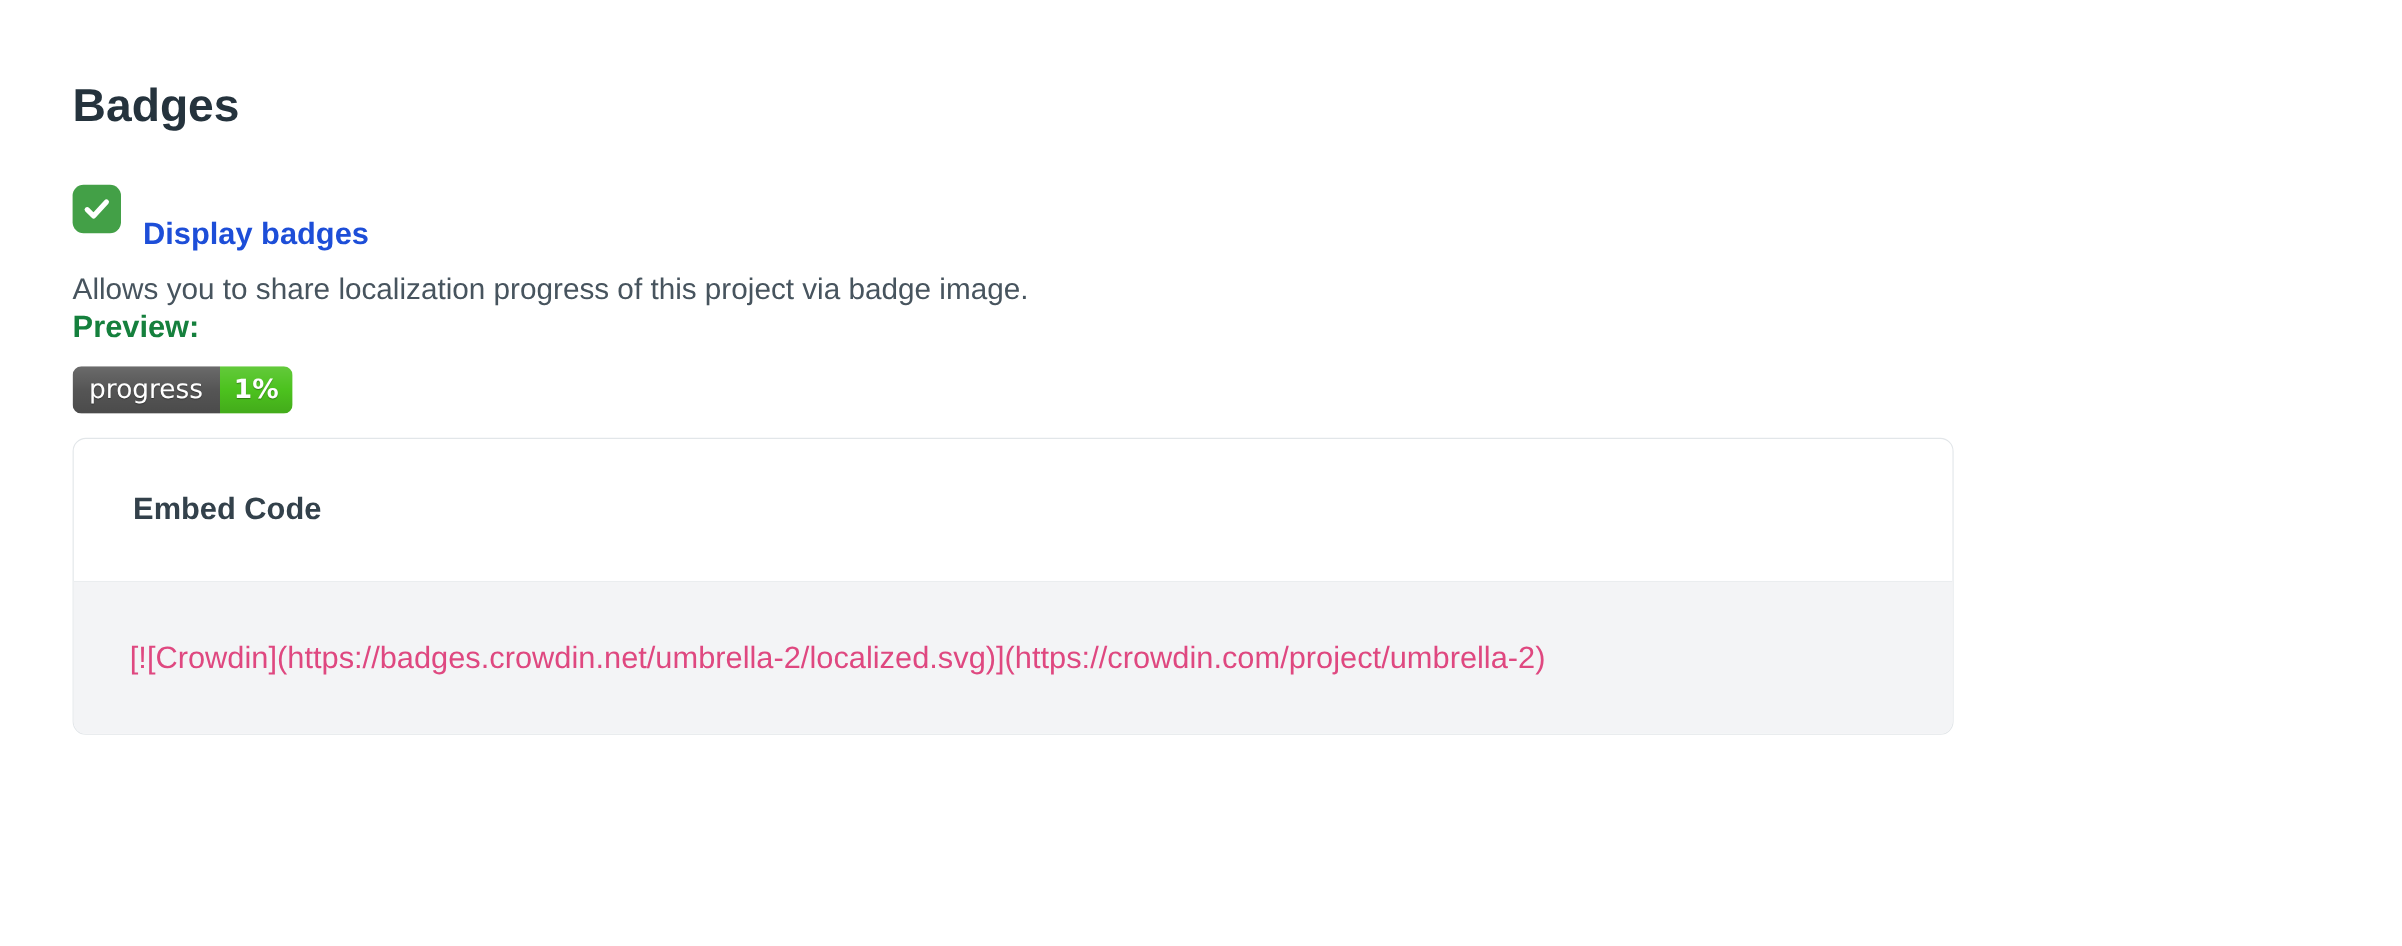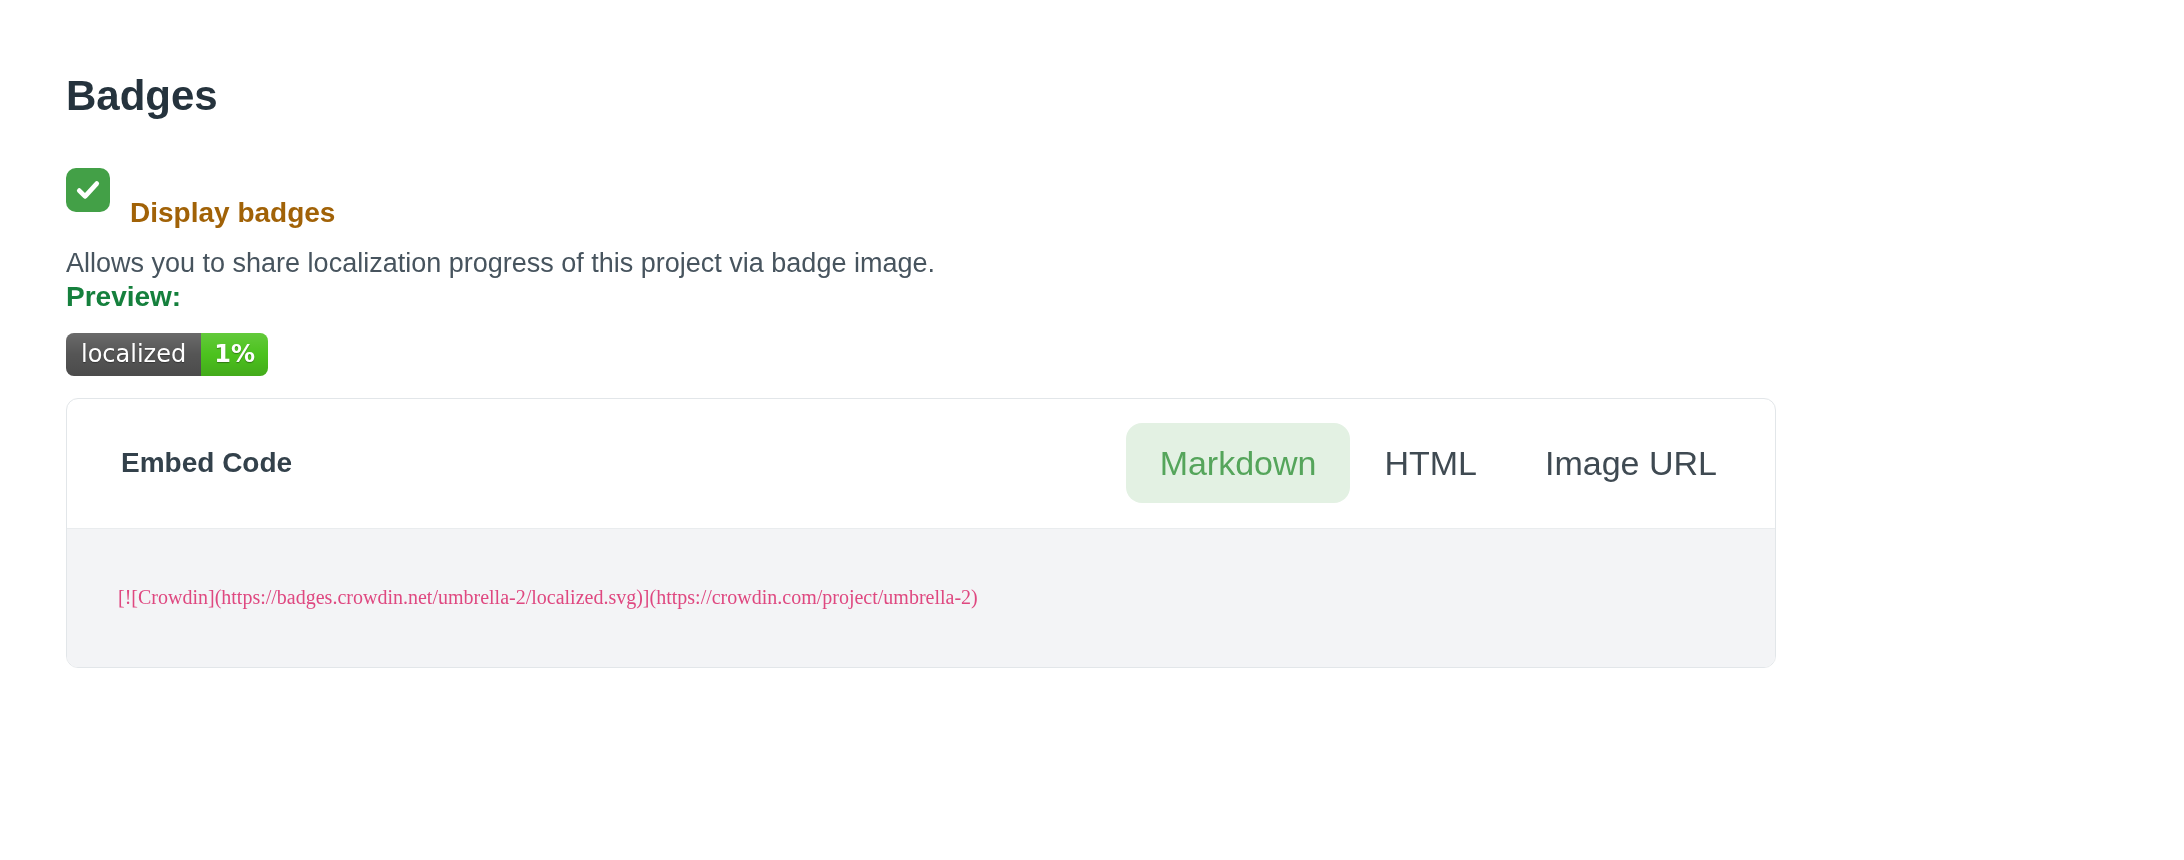--- a/index.html
+++ b/index.html
@@ -31,21 +31,21 @@
   }
 
   .checkbox-row{display:flex;align-items:center;gap:20px;margin:0 0 16px 0;}
   .checkbox{
     width:44px;height:44px;border-radius:10px;
     background:var(--accent_green);
     display:inline-flex;align-items:center;justify-content:center;
     flex:0 0 auto;cursor:pointer;
   }
   .checkbox svg{display:block;}
-  .checkbox-label{font-size:28px;font-weight:700;color:#a16207;margin-top:46px;}
+  .checkbox-label{font-size:28px;font-weight:700;color:#1d4ed8;margin-top:46px;}
 
   p.para{margin:0;font-size:27px;line-height:1.35;color:var(--body_text);}
   .para-description{margin-bottom:64px;}
   .para-embed-hint{margin-bottom:46px;}
 
   .preview-label{font-size:28px;font-weight:700;color:#15803d;margin:0 0 20px 0;}
 
   .badge{
     display:inline-flex;height:43px;border-radius:8px;overflow:hidden;
     font-family:"DejaVu Sans","Liberation Sans",sans-serif;
@@ -77,22 +77,22 @@
 
   .card-body{
     background:var(--card_body_bg);
     border-top:1px solid #e9ecee;
     border-radius:0 0 11px 11px;
     height:139px;display:flex;align-items:center;
     padding:0 40px 0 51px;
   }
   .card-body pre{margin:0;}
   .card-body code{
-    font-family:Liberation Serif, serif;
-    font-size:20px;color:var(--code_pink);white-space:pre;
+    font-family:Liberation Sans, sans-serif;
+    font-size:28px;color:var(--code_pink);white-space:pre;
   }
 </style>
 </head>
 <body>
 
 <div class="content">
 
   <h2 class="page-title">Badges</h2>
 
   <div class="checkbox-row">
@@ -104,32 +104,27 @@
       </span>
     </span>
     <span class="checkbox-label">Display badges</span>
   </div>
 
   <p class="para para-description">Allows you to share localization progress of this project via badge image.</p>
 
   <div class="preview-label">Preview:</div>
 
   <div class="badge">
-    <span class="seg seg-label">localized</span>
+    <span class="seg seg-label">progress</span>
     <span class="seg seg-value">1%</span>
   </div>
 
 
   <div class="card">
     <div class="card-header">
       <span class="card-title">Embed Code</span>
-      <div class="tabs">
-        <button class="tab active">Markdown</button>
-        <button class="tab">HTML</button>
-        <button class="tab">Image URL</button>
-      </div>
     </div>
     <div class="card-body">
       <pre><code>[![Crowdin](https://badges.crowdin.net/umbrella-2/localized.svg)](https://crowdin.com/project/umbrella-2)</code></pre>
     </div>
   </div>
 
 </div>
 
 </body></html>

